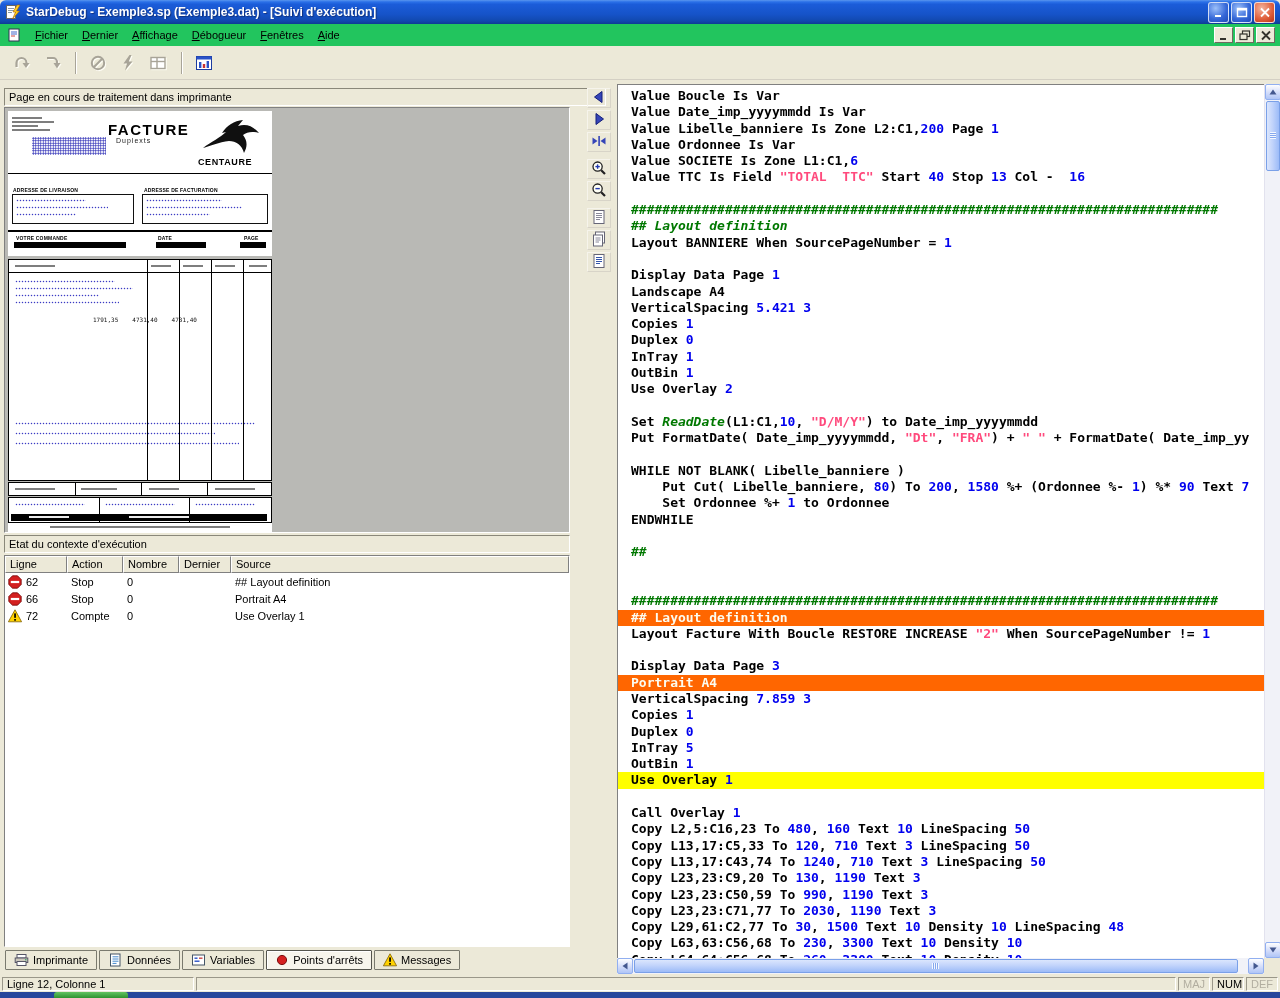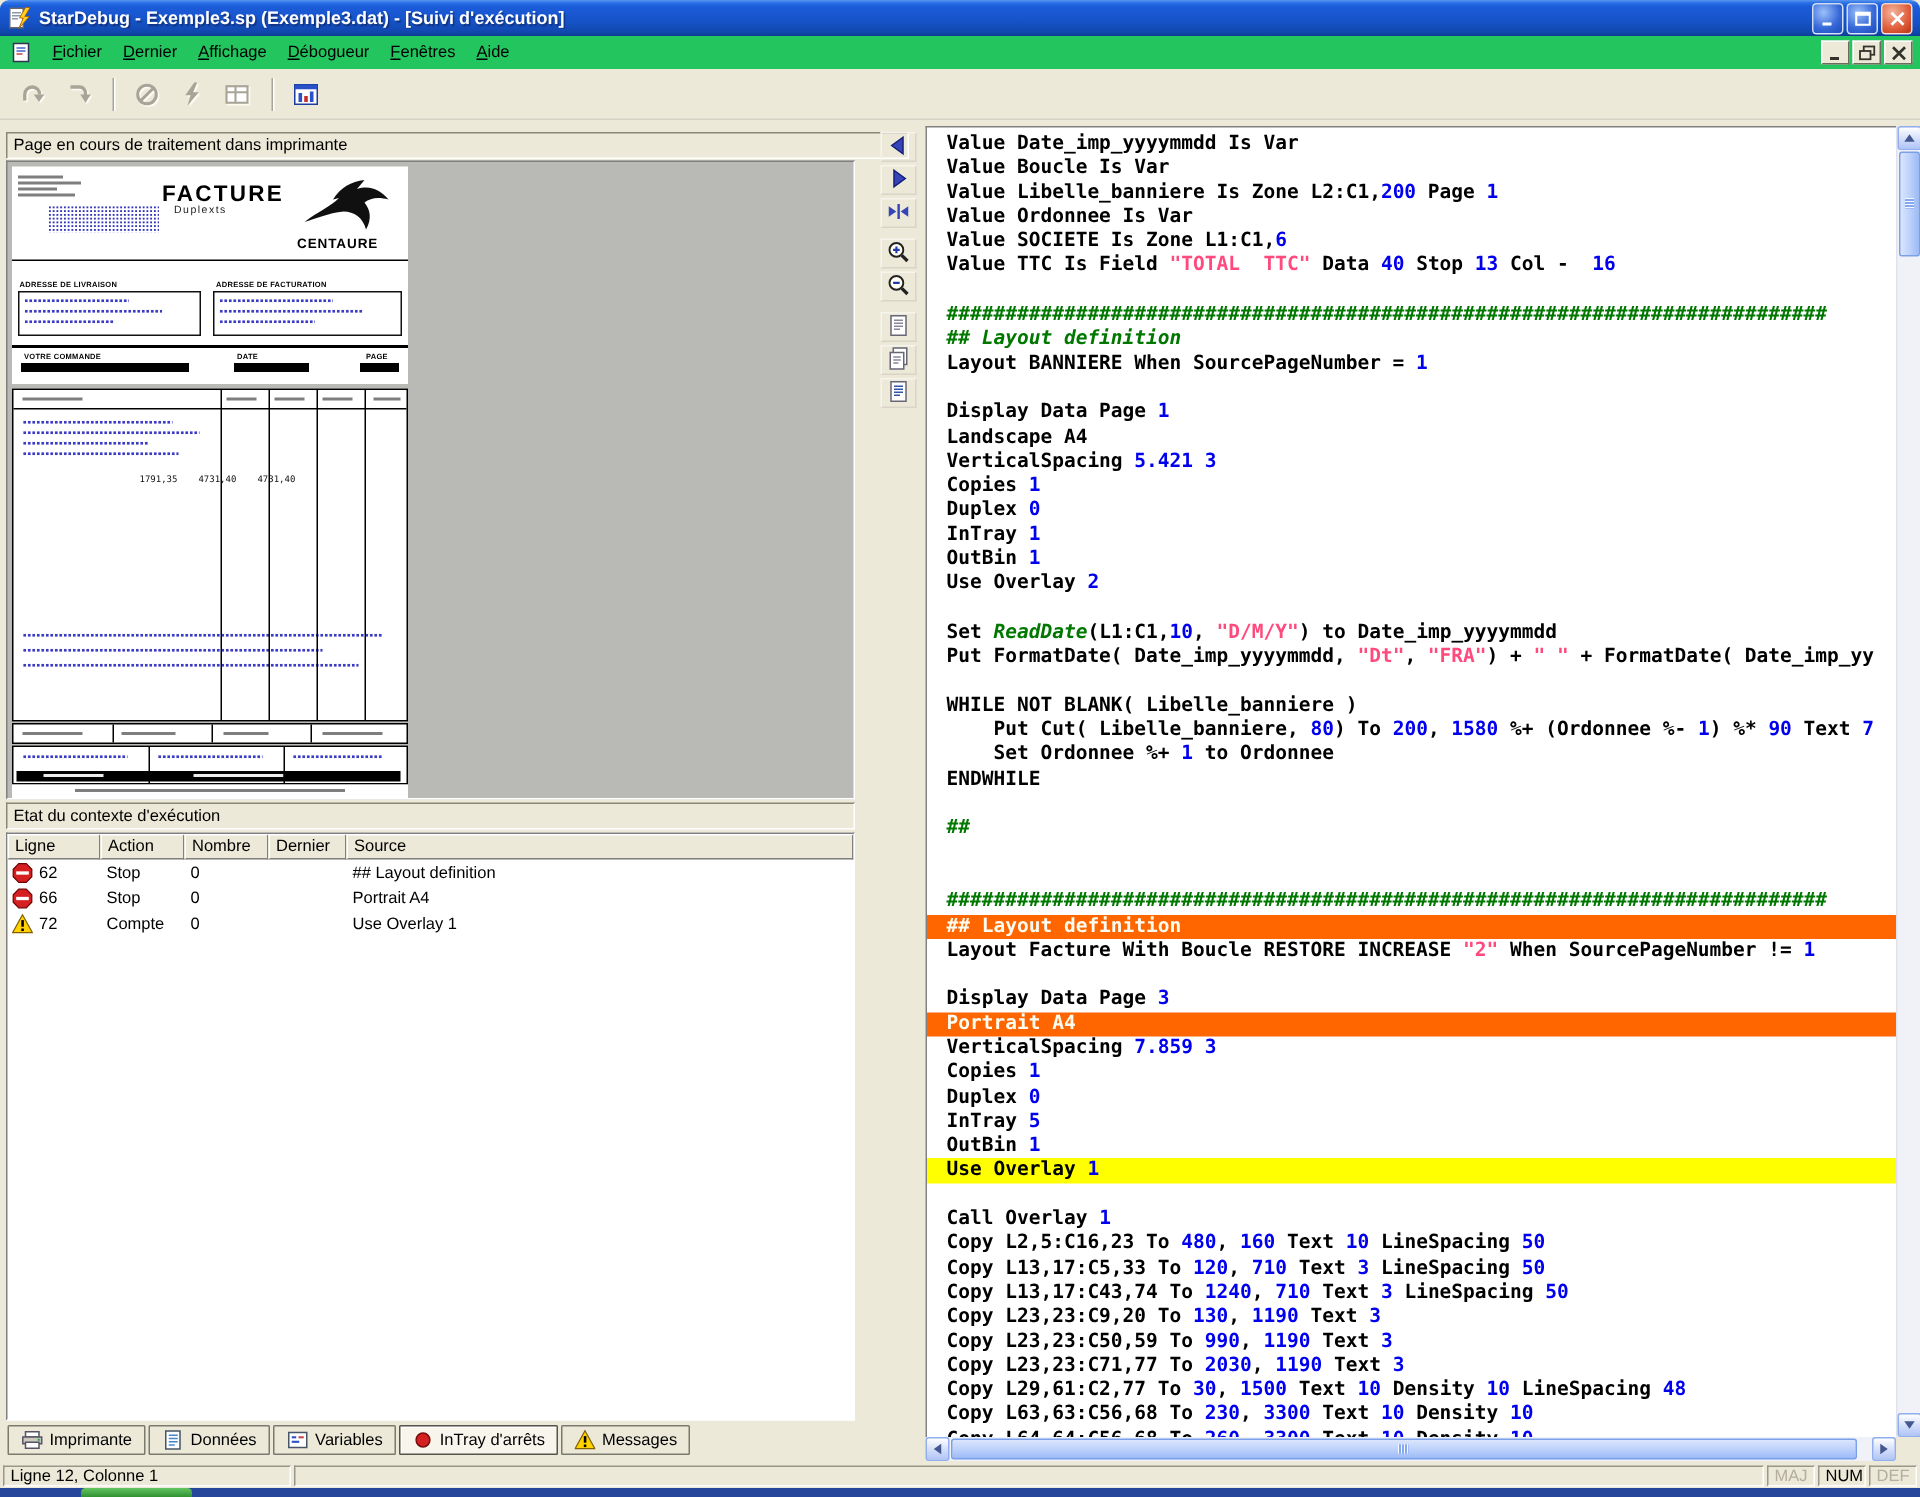--- a/index.html
+++ b/index.html
@@ -421,21 +421,21 @@
         </svg>
       </span>
       <span>Variables</span>
     </span>
     <span class="tab active">
       <span class="tab-ic">
         <svg xmlns="http://www.w3.org/2000/svg" width="14" height="14" viewBox="0 0 14 14">
           <circle cx="7" cy="7" r="4.6" fill="#d42020" stroke="#7a0e0e"></circle>
         </svg>
       </span>
-      <span>InTray d'arrêts</span>
+      <span>Points d'arrêts</span>
     </span>
     <span class="tab">
       <span class="tab-ic">
         <svg xmlns="http://www.w3.org/2000/svg" width="14" height="14" viewBox="0 0 14 14">
           <polygon points="7,0.8 13.6,12.8 0.4,12.8" fill="#ffd200" stroke="#806000" stroke-width="0.8"></polygon>
           <rect x="6.2" y="4.4" width="1.7" height="4.4" fill="#000"></rect>
           <rect x="6.2" y="10" width="1.7" height="1.7" fill="#000"></rect>
         </svg>
       </span>
       <span>Messages</span>
@@ -499,26 +499,26 @@
           <line x1="5" y1="4.5" x2="11" y2="4.5" stroke="#35a"></line>
           <line x1="5" y1="6.5" x2="11" y2="6.5" stroke="#35a"></line>
           <line x1="5" y1="8.5" x2="11" y2="8.5" stroke="#35a"></line>
           <line x1="5" y1="10.5" x2="9" y2="10.5" stroke="#35a"></line>
         </svg></span>
     </span>
   </div>
 
 <div id="codewrap">
   <div id="code-lines">
+      <div class="code-line"><span class="tok-k">Value Boucle Is Var</span></div>
       <div class="code-line"><span class="tok-k">Value Date_imp_yyyymmdd Is Var</span></div>
-      <div class="code-line"><span class="tok-k">Value Boucle Is Var</span></div>
       <div class="code-line"><span class="tok-k">Value Libelle_banniere Is Zone L2:C1,</span><span class="tok-n">200</span><span class="tok-k"> Page </span><span class="tok-n">1</span></div>
       <div class="code-line"><span class="tok-k">Value Ordonnee Is Var</span></div>
       <div class="code-line"><span class="tok-k">Value SOCIETE Is Zone L1:C1,</span><span class="tok-n">6</span></div>
-      <div class="code-line"><span class="tok-k">Value TTC Is Field </span><span class="tok-s">"TOTAL  TTC"</span><span class="tok-k"> Data </span><span class="tok-n">40</span><span class="tok-k"> Stop </span><span class="tok-n">13</span><span class="tok-k"> Col -  </span><span class="tok-n">16</span></div>
+      <div class="code-line"><span class="tok-k">Value TTC Is Field </span><span class="tok-s">"TOTAL  TTC"</span><span class="tok-k"> Start </span><span class="tok-n">40</span><span class="tok-k"> Stop </span><span class="tok-n">13</span><span class="tok-k"> Col -  </span><span class="tok-n">16</span></div>
       <div class="code-line"></div>
       <div class="code-line"><span class="tok-g">###########################################################################</span></div>
       <div class="code-line"><span class="tok-gi">## Layout definition</span></div>
       <div class="code-line"><span class="tok-k">Layout BANNIERE When SourcePageNumber = </span><span class="tok-n">1</span></div>
       <div class="code-line"></div>
       <div class="code-line"><span class="tok-k">Display Data Page </span><span class="tok-n">1</span></div>
       <div class="code-line"><span class="tok-k">Landscape A4</span></div>
       <div class="code-line"><span class="tok-k">VerticalSpacing </span><span class="tok-n">5.421</span><span class="tok-k"> </span><span class="tok-n">3</span></div>
       <div class="code-line"><span class="tok-k">Copies </span><span class="tok-n">1</span></div>
       <div class="code-line"><span class="tok-k">Duplex </span><span class="tok-n">0</span></div>

